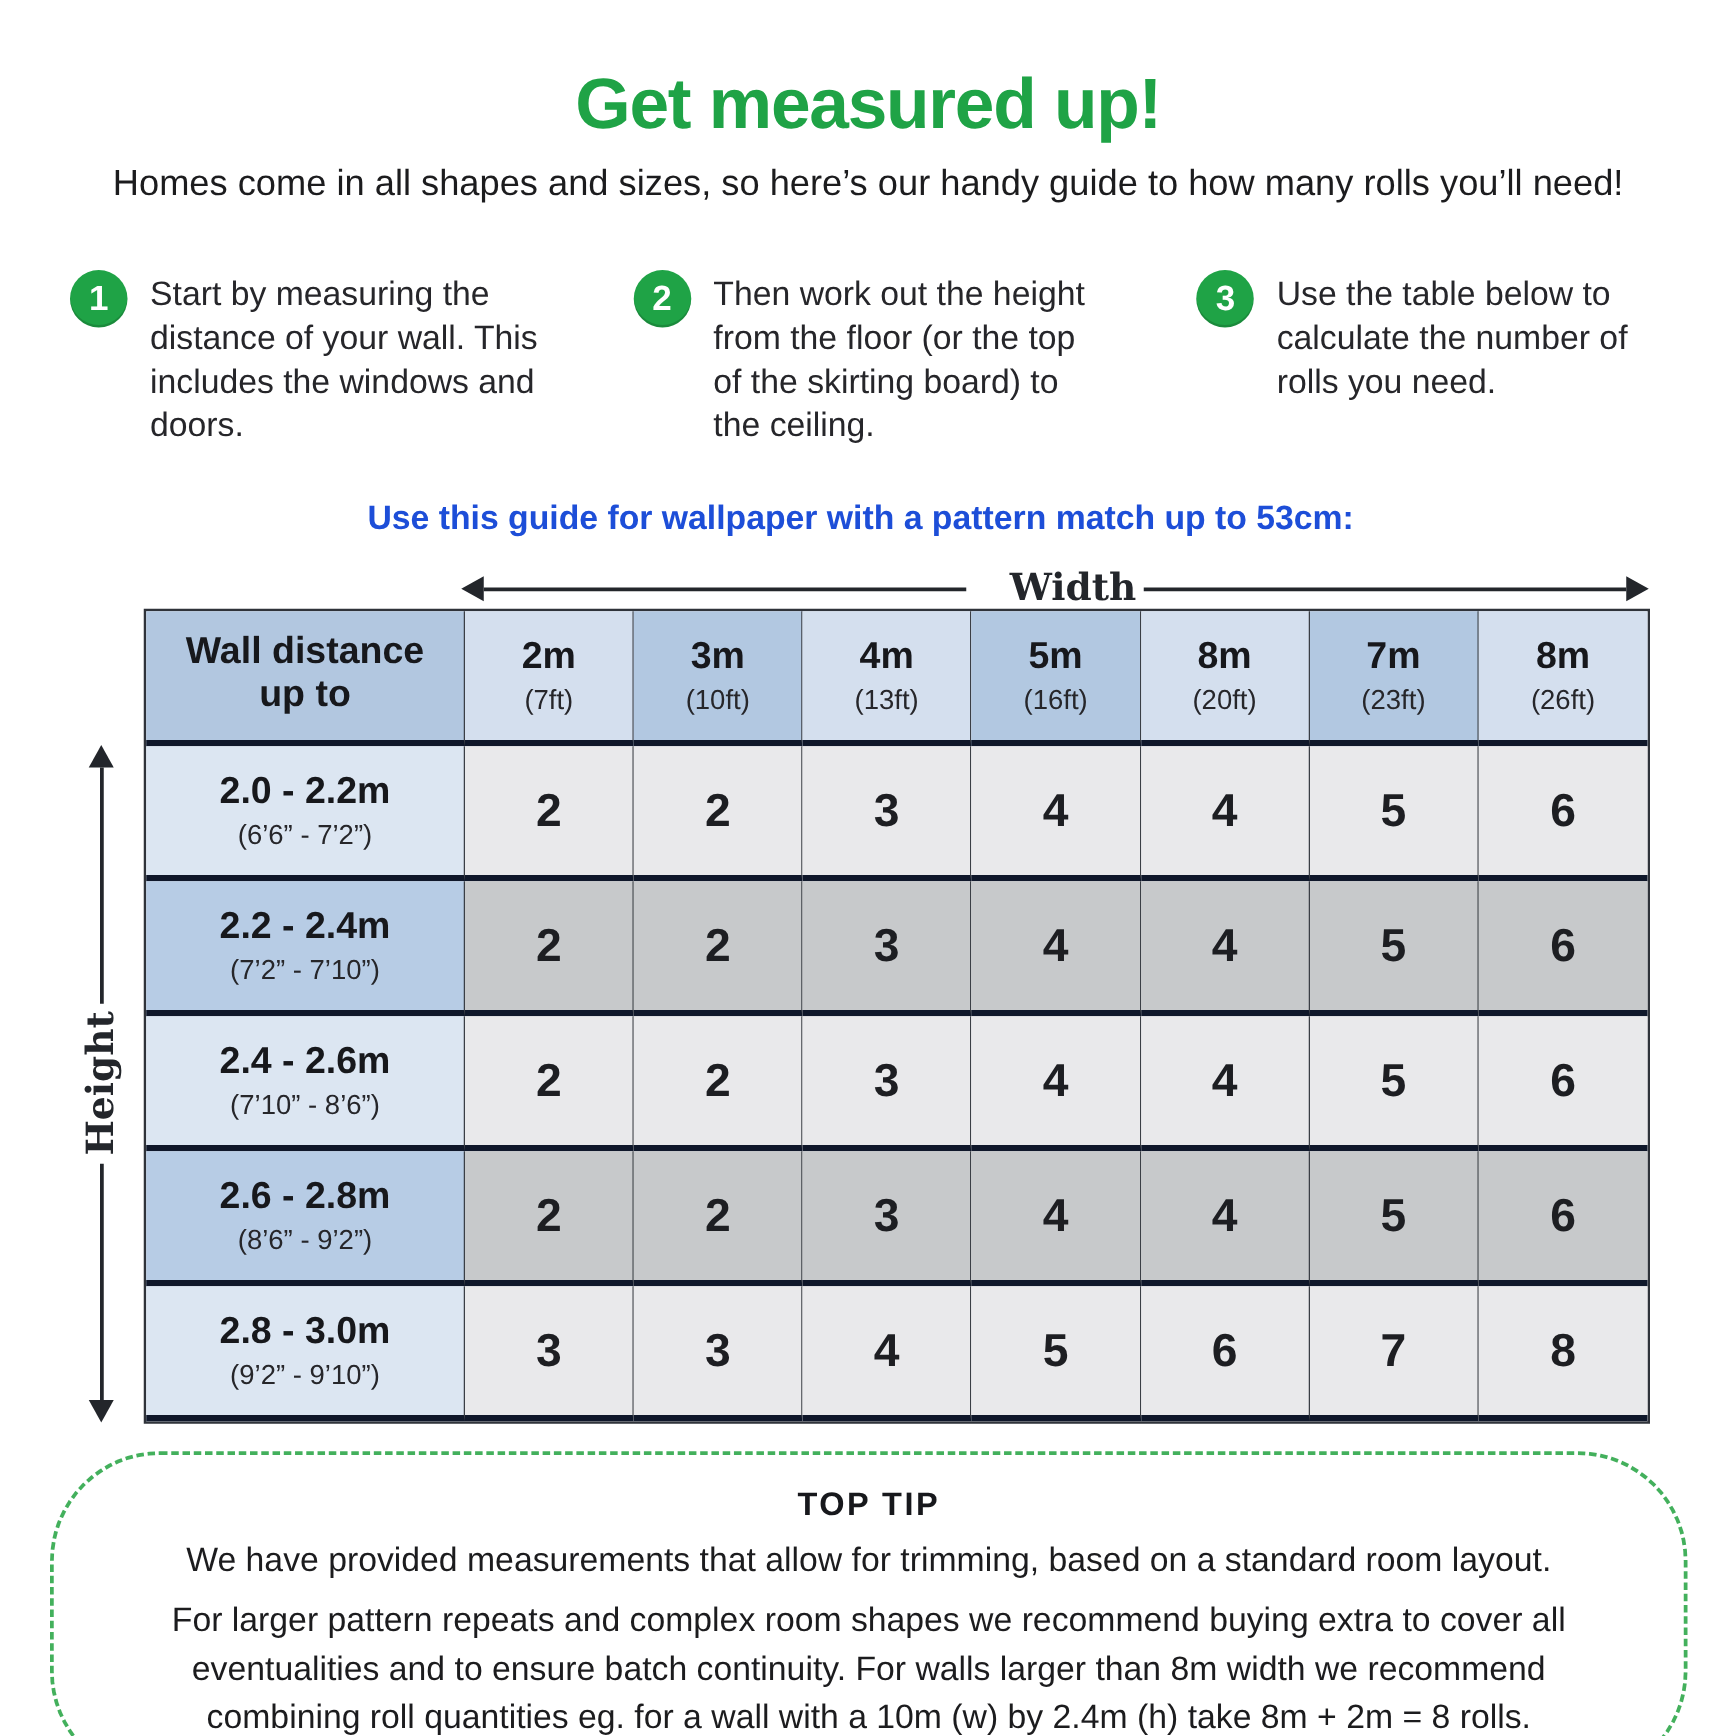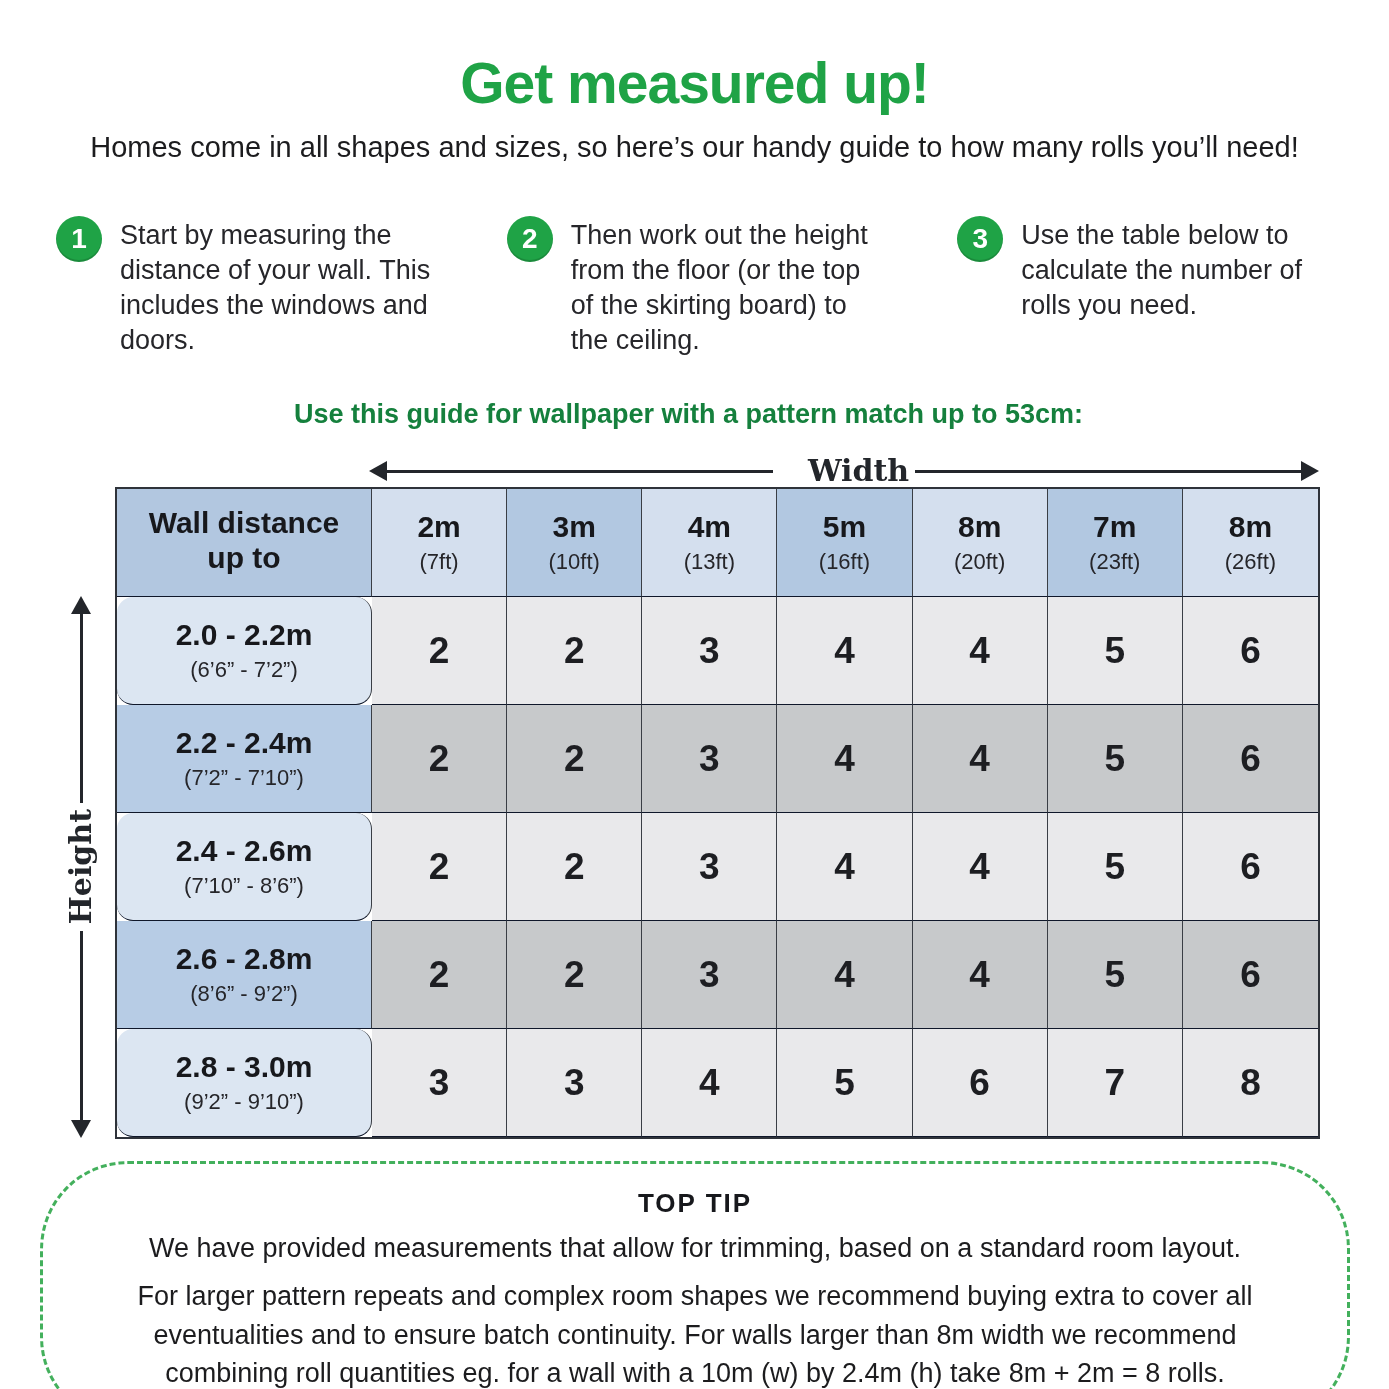--- a/index.html
+++ b/index.html
@@ -13,21 +13,21 @@
             font-size:29px;color:#1c1c1e;}
 
   .steps{position:absolute;top:216px;left:56px;width:1280px;display:flex;gap:72px;}
   .step{flex:1;display:flex;gap:18px;align-items:flex-start;}
   .circle{width:46px;height:46px;border-radius:50%;background:#1fa346;color:#fff;
           font-weight:bold;font-size:28px;display:flex;align-items:center;justify-content:center;
           flex-shrink:0;box-shadow:inset 0 -2px 0 rgba(0,0,0,.15);}
   .step-text{font-size:27px;line-height:1.3;color:#26262a;padding-top:2px;}
 
   .table-intro{position:absolute;top:399px;left:0;right:12px;text-align:center;
-               font-weight:bold;font-size:27px;color:#15803d;}
+               font-weight:bold;font-size:27px;color:#1d4ed8;}
 
   
   .width-arrow{position:absolute;top:458px;left:369px;width:950px;height:26px;
                display:flex;align-items:center;}
   .wa-line{height:3px;background:#23262b;flex:1;}
   .wa-head-l{width:0;height:0;border-top:10px solid transparent;border-bottom:10px solid transparent;
              border-right:18px solid #23262b;}
   .wa-head-r{width:0;height:0;border-top:10px solid transparent;border-bottom:10px solid transparent;
              border-left:18px solid #23262b;}
   .wa-label{font-family:"DejaVu Serif",serif;font-weight:700;font-size:30px;color:#23262b;
@@ -41,30 +41,30 @@
              border-bottom:18px solid #23262b;}
   .ha-head-b{width:0;height:0;border-left:10px solid transparent;border-right:10px solid transparent;
              border-top:18px solid #23262b;}
   .ha-label{font-family:"DejaVu Serif",serif;font-weight:700;font-size:30px;color:#23262b;
             writing-mode:vertical-rl;transform:rotate(180deg);padding:6px 0;line-height:1;}
 
   
   .rolls-table{position:absolute;left:115px;top:487px;width:1205px;
                display:grid;grid-template-columns:255px repeat(7,1fr);grid-auto-rows:108px;
                border:2px solid #2f333a;box-sizing:border-box;background:#fff;}
-  .cell{border-right:1px solid #3a3e45;border-bottom:1px solid #0f172a;box-sizing:border-box;
+  .cell{border-right:1px solid #3a3e45;border-bottom:5px solid #0f172a;box-sizing:border-box;
         display:flex;flex-direction:column;align-items:center;justify-content:center;}
   .cell:nth-child(8n){border-right:none;}
   .cell-main{font-weight:bold;font-size:30px;color:#17181c;line-height:1.15;}
   .cell-sub{font-size:22px;color:#26262a;margin-top:4px;}
   .corner{background:#b2c7e0;}
   .corner .cell-main{text-align:center;width:200px;}
   .head-light{background:#d4dfee;align-items:center;}
   .head-dark{background:#b2c8e1;}
-  .rlabel-light{background:#dce6f2;border-radius:16px;}
+  .rlabel-light{background:#dce6f2;}
   .rlabel-dark{background:#b7cce5;}
   .val-light{background:#e9e9eb;}
   .val-dark{background:#c7c9cb;}
   .val{font-weight:bold;font-size:37px;color:#1d1e22;}
 
   
   .top-tip{position:absolute;left:40px;top:1161px;width:1310px;box-sizing:border-box;
            border:3px dashed #43b05c;border-radius:88px;padding:20px 48px 30px;
            text-align:center;background:#fff;}
   .tip-title{font-weight:bold;font-size:26px;letter-spacing:2px;color:#17181c;margin-top:4px;}

